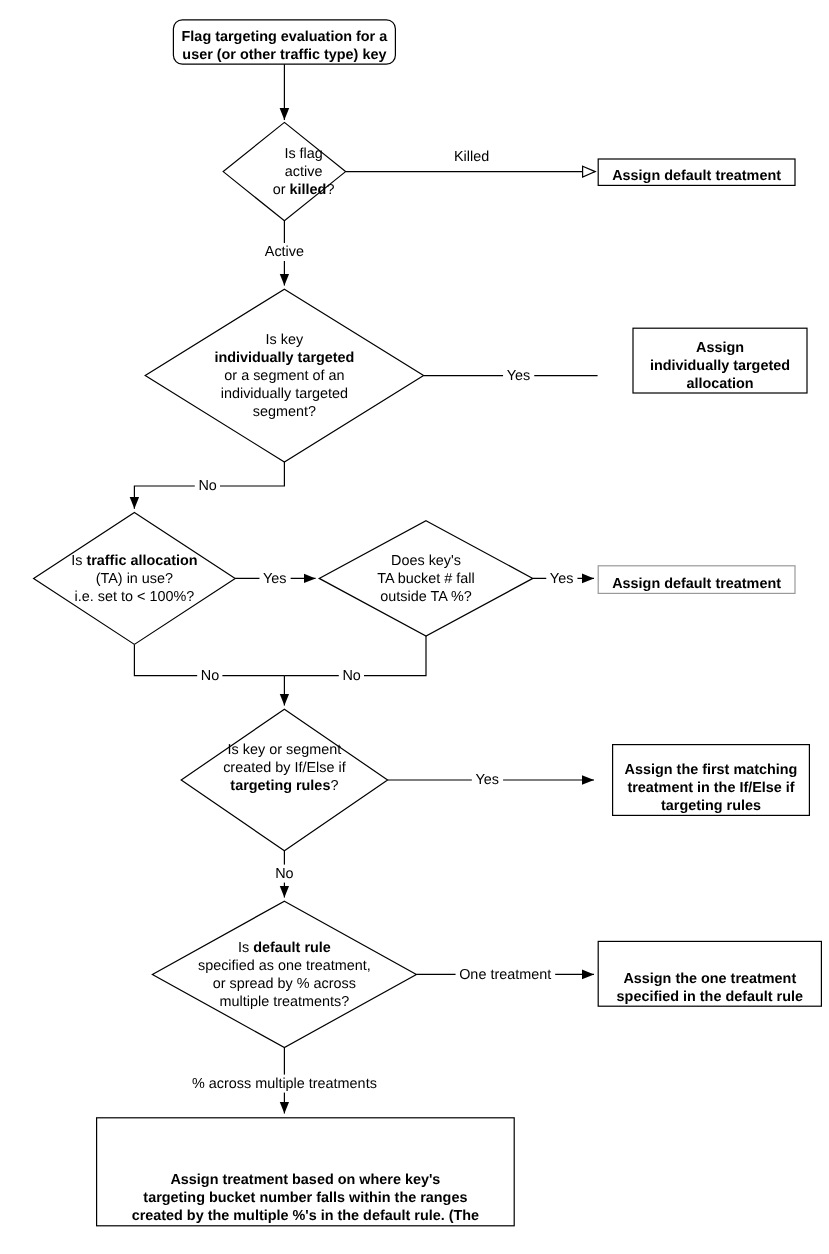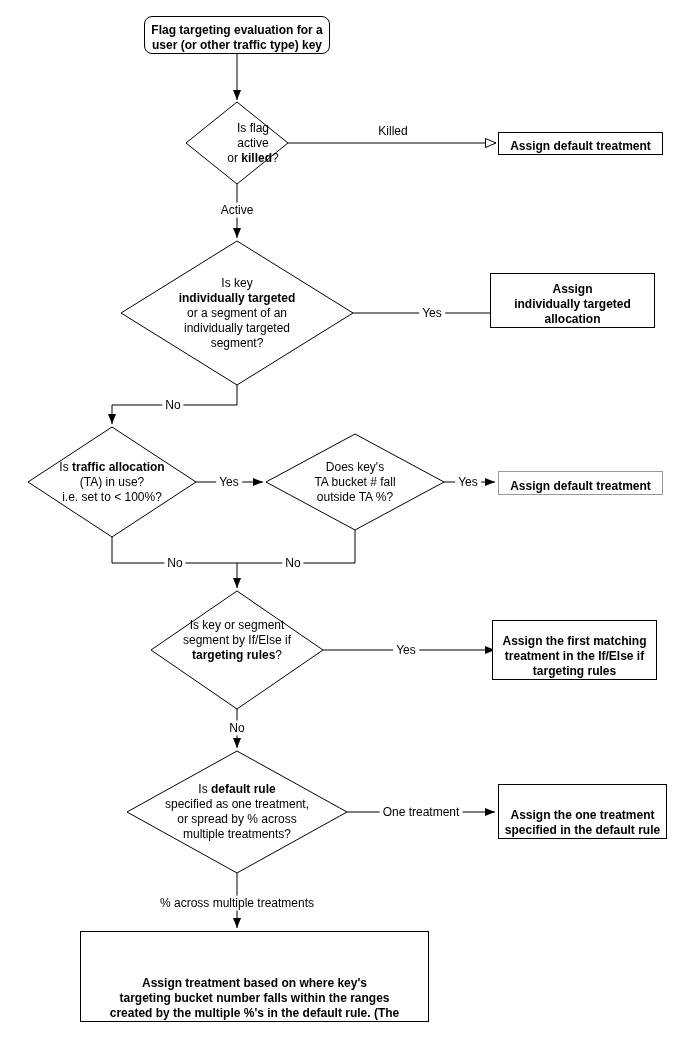--- a/index.html
+++ b/index.html
@@ -63,37 +63,37 @@
 
   <div class="node rect rounded" style="left:144px;top:16px;width:186px;height:38px">
       <div class="tline"><span class="b">Flag targeting evaluation for a</span></div>
       <div class="tline"><span class="b">user (or other traffic type) key</span></div>
     </div>
 
   <div class="node rect" style="left:498px;top:132px;width:165px;height:23px">
       <div class="tline"><span class="b">Assign default treatment</span></div>
     </div>
 
-  <div class="node rect" style="left:490px;top:273px;width:165px;height:55px">
+  <div class="node rect" style="left:527px;top:273px;width:146px;height:55px">
       <div class="tline"><span class="b">Assign</span></div>
       <div class="tline"><span class="b">individually targeted</span></div>
       <div class="tline"><span class="b">allocation</span></div>
     </div>
 
   <div class="node rect gray-border" style="left:498px;top:471px;width:165px;height:24px">
       <div class="tline"><span class="b">Assign default treatment</span></div>
     </div>
 
-  <div class="node rect" style="left:492px;top:620px;width:165px;height:60px">
+  <div class="node rect" style="left:510px;top:620px;width:165px;height:60px">
       <div class="tline"><span class="b">Assign the first matching</span></div>
       <div class="tline"><span class="b">treatment in the If/Else if</span></div>
       <div class="tline"><span class="b">targeting rules</span></div>
     </div>
 
-  <div class="node rect" style="left:498px;top:784px;width:169px;height:55px">
+  <div class="node rect" style="left:498px;top:784px;width:187px;height:55px">
       <div class="tline"><span class="b">Assign the one treatment</span></div>
       <div class="tline"><span class="b">specified in the default rule</span></div>
     </div>
 
   <div class="node rect" style="left:80px;top:931px;width:349px;height:91px">
       <div class="tline"><span class="b">Assign treatment based on where key's</span></div>
       <div class="tline"><span class="b">targeting bucket number falls within the ranges</span></div>
       <div class="tline"><span class="b">created by the multiple %'s in the default rule. (The</span></div>
     </div>
 
@@ -118,21 +118,21 @@
     </div>
 
   <div class="dcenter" style="left:355px;top:482px">
       <div class="tline"><span>Does key's</span></div>
       <div class="tline"><span>TA bucket # fall</span></div>
       <div class="tline"><span>outside TA %?</span></div>
     </div>
 
   <div class="dcenter" style="left:237px;top:640px">
       <div class="tline"><span>Is key or segment</span></div>
-      <div class="tline"><span>segment by If/Else if</span></div>
+      <div class="tline"><span>created by If/Else if</span></div>
       <div class="tline"><span class="b">targeting rules</span><span>?</span></div>
     </div>
 
   <div class="dcenter" style="left:237px;top:812px">
       <div class="tline"><span>Is </span><span class="b">default rule</span></div>
       <div class="tline"><span>specified as one treatment,</span></div>
       <div class="tline"><span>or spread by % across</span></div>
       <div class="tline"><span>multiple treatments?</span></div>
     </div>
 

